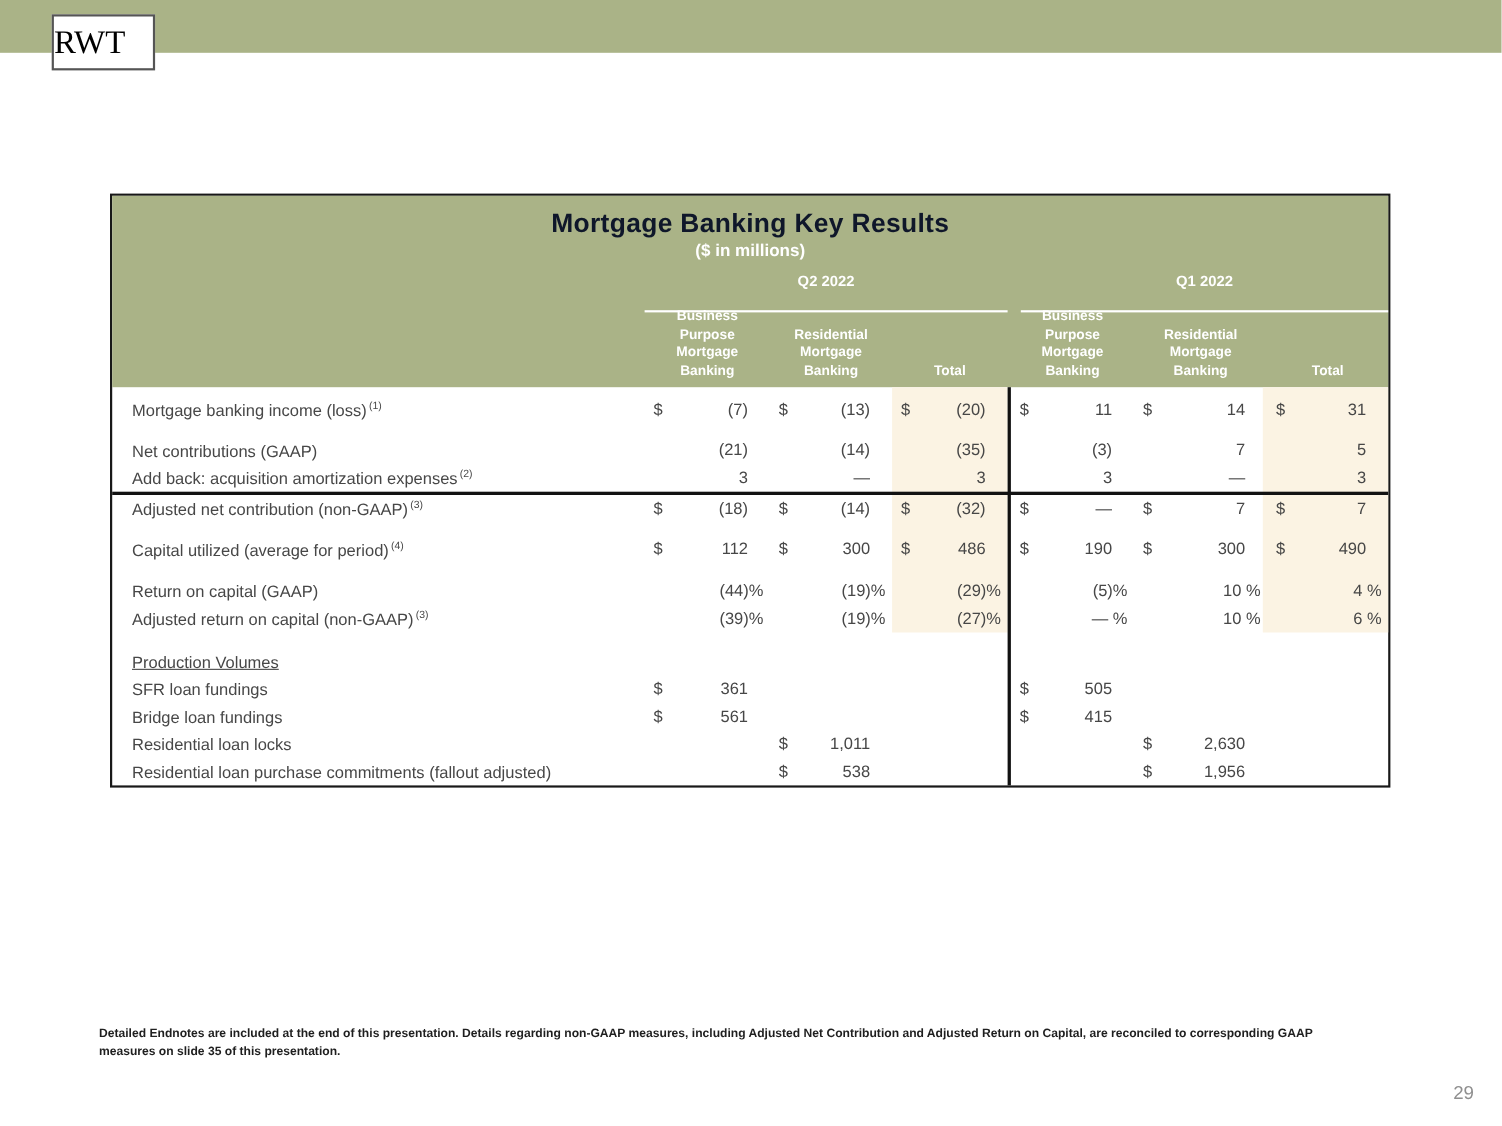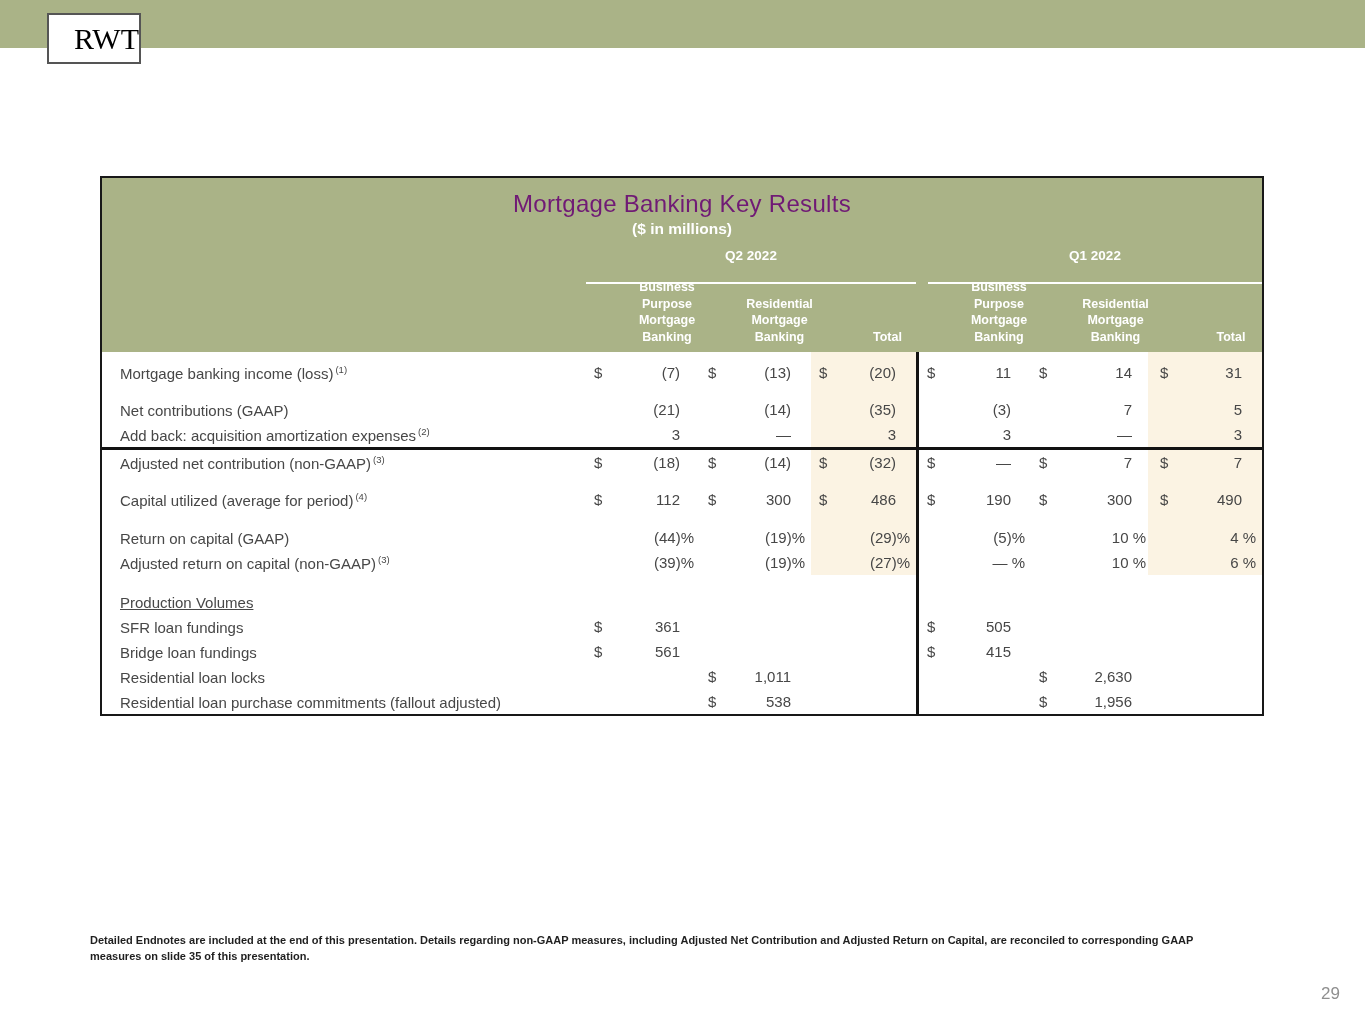--- a/index.html
+++ b/index.html
@@ -9,46 +9,46 @@
     background:#ffffff;
     font-family:"Liberation Sans", sans-serif;
     overflow:hidden;
   }
 
   
   .banner { position:absolute; left:0; top:0; width:1365px; height:48px; background:#aab387; }
   .logo-box {
     position:absolute; left:47px; top:13px; width:94px; height:51px;
     background:#ffffff; border:2px solid #555555; z-index:2;
-    display:flex; align-items:center; justify-content:flex-end;
+    display:flex; align-items:center; justify-content:flex-start;
     font-family:"Liberation Serif", serif; font-size:30px; color:#000000;
   }
 
   
   .slide-table {
     position:absolute; left:100px; top:176px; width:1164px; height:540px;
     border:2px solid #181818; background:#ffffff;
   }
 
   
   .thead { background:#aab387; height:174px; padding-top:12px; }
-  .t-title  { text-align:center; color:#701a75; font-weight:normal; font-size:24px; line-height:28px; letter-spacing:.3px; }
+  .t-title  { text-align:center; color:#0f172a; font-weight:bold; font-size:24px; line-height:28px; letter-spacing:.3px; }
   .t-subtitle { text-align:center; color:#ffffff; font-weight:bold; font-size:15.5px; line-height:22px; }
 
   .hgrid { display:grid; grid-template-columns:484px 114px 111px 105px 3px 112px 121px 110px; }
   .group-row { margin-top:8px; height:26px; }
   .group-cell {
     display:flex; align-items:flex-end; justify-content:center;
     color:#ffffff; font-weight:bold; font-size:13.5px;
     border-bottom:2px solid #ffffff; padding-bottom:19px;
   }
   .gq2 { grid-column:2 / span 3; }
   .gq1 { grid-column:6 / span 3; margin-left:9px; }
 
-  .colhead-row { height:76px;padding-left:24px; }
+  .colhead-row { height:76px; }
   .ch {
     display:flex; align-items:flex-end; justify-content:center;
     text-align:center; color:#ffffff; font-weight:bold;
     font-size:12.5px; line-height:1.32; padding-bottom:5px;
   }
   .ch span { display:block; max-width:84px; }
 
   
   .tbody { position:relative; height:362px; padding-top:8px; }
   .cream { position:absolute; top:0; height:223px; background:#fbf3e3; z-index:0; }

